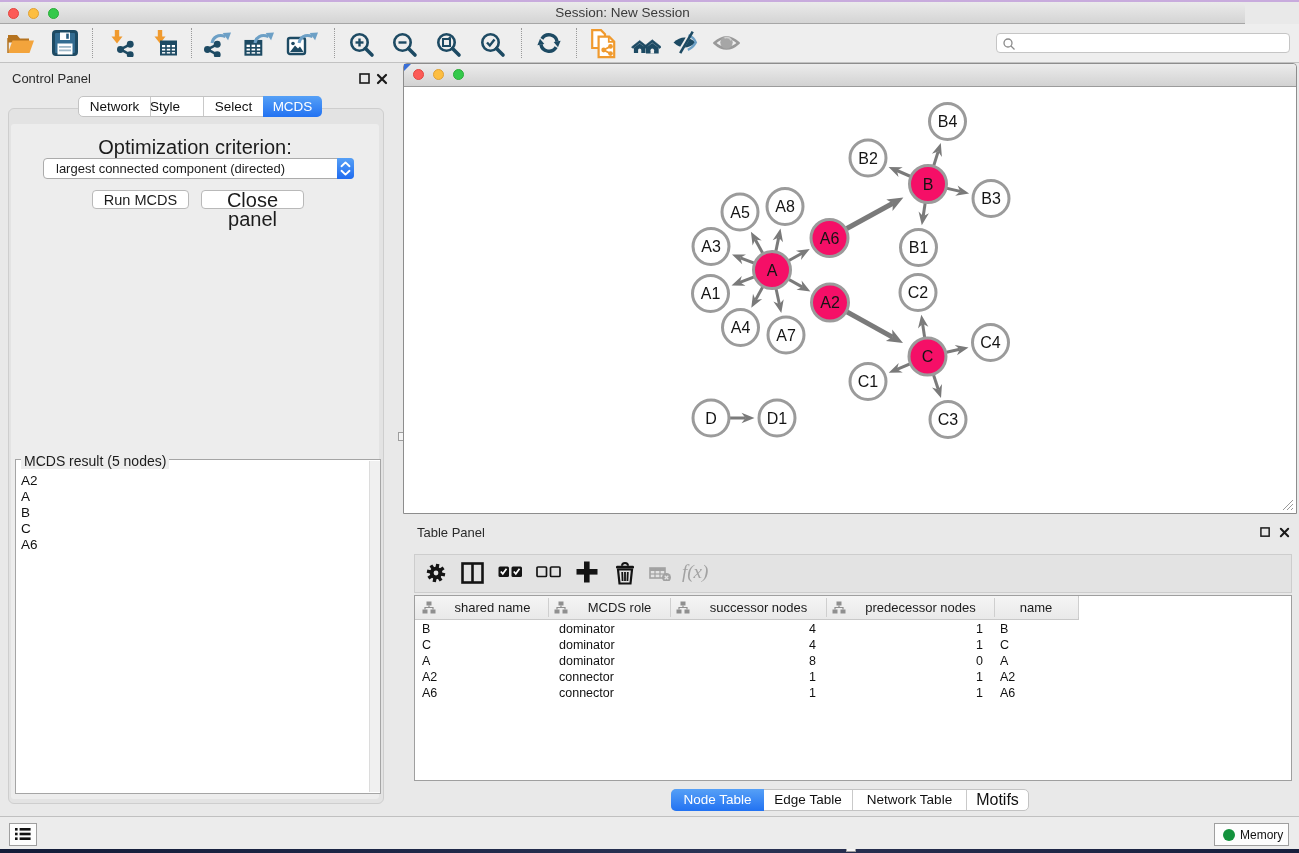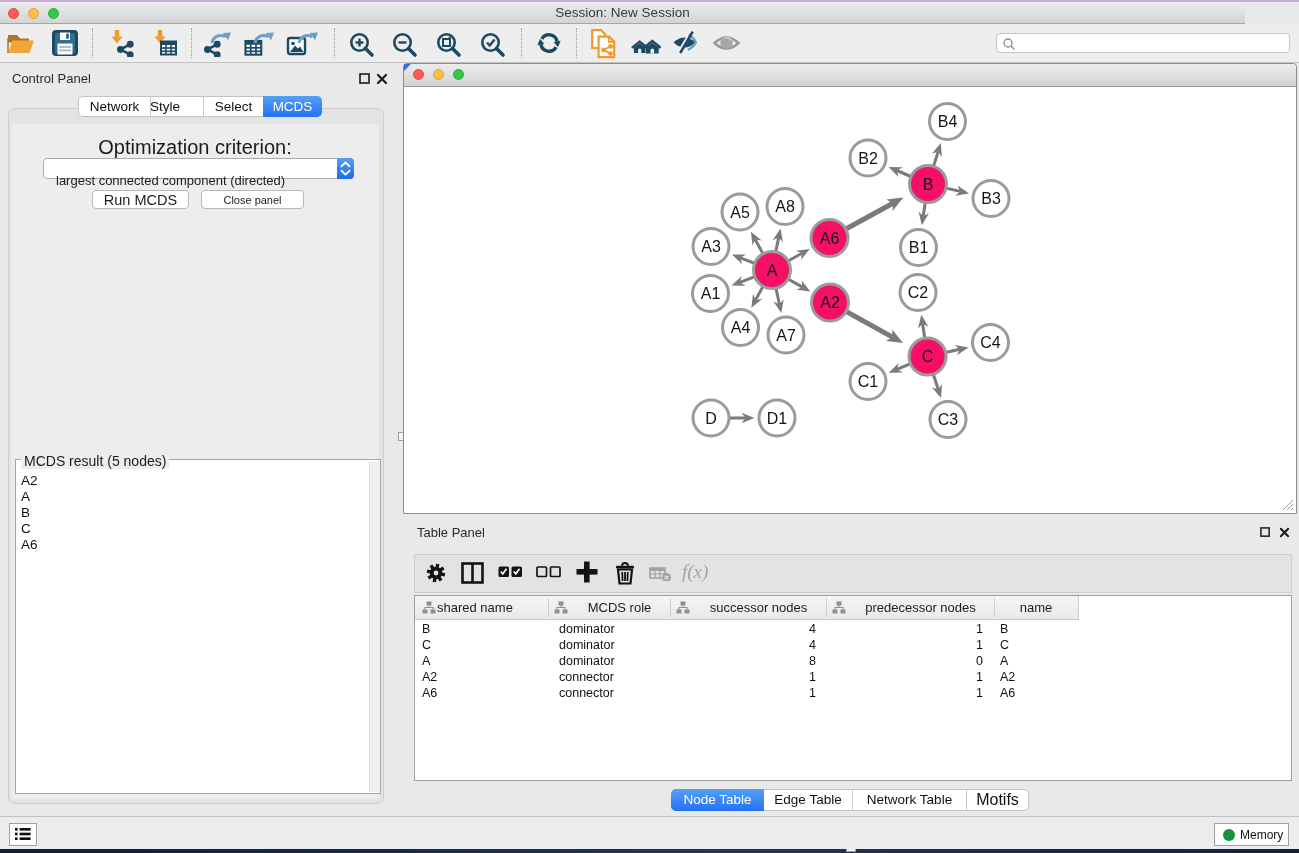--- a/index.html
+++ b/index.html
@@ -172,31 +172,31 @@
   <div class="abs" style="left:78px;top:33px;width:243px;height:21px;background:#fff;border:1px solid #c3c3c3;border-radius:5px;box-sizing:border-box;">
     <div class="abs" style="left:0;top:0;width:71px;height:19px;line-height:19px;text-align:center;font-size:13.5px;color:#111;border-right:1px solid #c9c9c9;">Network</div>
     <div class="abs" style="left:71px;top:0;width:53px;height:19px;line-height:19px;font-size:13.5px;color:#111;border-right:1px solid #c9c9c9;">Style</div>
     <div class="abs" style="left:124px;top:0;width:61px;height:19px;line-height:19px;text-align:center;font-size:13.5px;color:#111;">Select</div>
     <div class="abs" style="left:184px;top:-1px;width:59px;height:21px;line-height:21px;text-align:center;font-size:13.5px;color:#fff;background:linear-gradient(#56a0f6,#2272f2);border-radius:0 5px 5px 0;">MCDS</div>
   </div>
 
   <div class="abs" style="left:11px;top:73px;width:368px;text-align:center;font-size:20px;color:#1c1c1c;">Optimization criterion:</div>
 
   <div class="abs" style="left:43px;top:95px;width:311px;height:21px;background:#fff;border:1px solid #ababab;border-radius:4px;box-sizing:border-box;">
-    <div class="abs" style="left:12px;top:0;height:19px;line-height:19px;font-size:13px;color:#1c1c1c;margin-top:12px;">largest connected component (directed)</div>
+    <div class="abs" style="left:12px;top:0;height:19px;line-height:19px;font-size:13px;color:#1c1c1c;">largest connected component (directed)</div>
     <div class="abs" style="right:-1px;top:-1px;width:17px;height:21px;background:linear-gradient(#56a0f6,#1f6bf0);border-radius:0 4px 4px 0;">
       <svg width="17" height="21" viewBox="0 0 17 21">
           <path d="M4.5 8.2 L8.5 4.4 L12.5 8.2" fill="none" stroke="#fff" stroke-width="1.9" stroke-linecap="round" stroke-linejoin="round"></path>
           <path d="M4.5 12.8 L8.5 16.6 L12.5 12.8" fill="none" stroke="#fff" stroke-width="1.9" stroke-linecap="round" stroke-linejoin="round"></path>
         </svg>
     </div>
   </div>
 
   <div class="abs" style="left:92px;top:127px;width:97px;height:19px;background:#fff;border:1px solid #b9b9b9;border-radius:4px;text-align:center;line-height:19px;font-size:14.5px;color:#1c1c1c;box-sizing:border-box;">Run MCDS</div>
-  <div class="abs" style="left:201px;top:127px;width:103px;height:19px;background:#fff;border:1px solid #b9b9b9;border-radius:4px;text-align:center;line-height:19px;font-size:11px;color:#1c1c1c;box-sizing:border-box;">Close panel</div>
+  <div class="abs" style="left:201px;top:127px;width:103px;height:19px;background:#fff;border:1px solid #b9b9b9;border-radius:4px;text-align:center;line-height:19px;font-size:20px;color:#1c1c1c;box-sizing:border-box;">Close panel</div>
 
   <div class="abs" style="left:15px;top:396px;width:366px;height:335px;border:1px solid #a5a5a5;box-sizing:border-box;background:#fff;"></div>
   <div class="abs" style="left:16px;top:397px;width:364px;height:333px;background:#fff;"></div>
   <div class="abs" style="left:369px;top:398px;width:10px;height:331px;background:#f0f0f0;border-left:1px solid #dcdcdc;"></div>
   <div class="abs" style="left:21px;top:390px;background:#ededed;padding:0 3px;font-size:14px;color:#1c1c1c;">MCDS result (5 nodes)</div>
   <div class="abs" style="left:21px;top:410px;font-size:13.5px;color:#111;line-height:16px;">A2<br>A<br>B<br>C<br>A6</div>
 </div>
 
 <div class="abs" style="left:398px;top:432px;width:8px;height:9px;background:#f4f4f4;border:1px solid #9e9e9e;box-sizing:border-box;"></div>
 <div class="abs" style="left:846px;top:510px;width:10px;height:8px;background:#f4f4f4;border:1px solid #9e9e9e;box-sizing:border-box;"></div>
@@ -367,21 +367,21 @@
 <div class="abs" style="left:255px;top:2px;width:1px;height:19px;background:#cfcfcf;"></div>
 <div class="abs" style="left:411px;top:2px;width:1px;height:19px;background:#cfcfcf;"></div>
 <div class="abs" style="left:579px;top:2px;width:1px;height:19px;background:#cfcfcf;"></div>
 <div class="abs" style="left:663px;top:2px;width:1px;height:19px;background:#cfcfcf;"></div>
 <svg class="abs" style="left:7px;top:5px;" width="14" height="13" viewBox="0 0 14 13">
           <rect x="4.5" y="0.5" width="5" height="4" fill="#8f8f8f"></rect>
           <rect x="0.5" y="8.5" width="5" height="4" fill="#8f8f8f"></rect>
           <rect x="8.5" y="8.5" width="5" height="4" fill="#8f8f8f"></rect>
           <path d="M7 4.5 V6.5 M3 8.5 V6.5 H11 V8.5" fill="none" stroke="#8f8f8f" stroke-width="1.2"></path>
         </svg>
-<div class="abs" style="left:22px;top:4px;width:111px;font-size:13px;color:#1c1c1c;">shared name</div>
+<div class="abs" style="left:22px;top:4px;width:111px;text-align:center;font-size:13px;color:#1c1c1c;">shared name</div>
 <svg class="abs" style="left:139px;top:5px;" width="14" height="13" viewBox="0 0 14 13">
           <rect x="4.5" y="0.5" width="5" height="4" fill="#8f8f8f"></rect>
           <rect x="0.5" y="8.5" width="5" height="4" fill="#8f8f8f"></rect>
           <rect x="8.5" y="8.5" width="5" height="4" fill="#8f8f8f"></rect>
           <path d="M7 4.5 V6.5 M3 8.5 V6.5 H11 V8.5" fill="none" stroke="#8f8f8f" stroke-width="1.2"></path>
         </svg>
 <div class="abs" style="left:154px;top:4px;width:101px;text-align:center;font-size:13px;color:#1c1c1c;">MCDS role</div>
 <svg class="abs" style="left:261px;top:5px;" width="14" height="13" viewBox="0 0 14 13">
           <rect x="4.5" y="0.5" width="5" height="4" fill="#8f8f8f"></rect>
           <rect x="0.5" y="8.5" width="5" height="4" fill="#8f8f8f"></rect>

